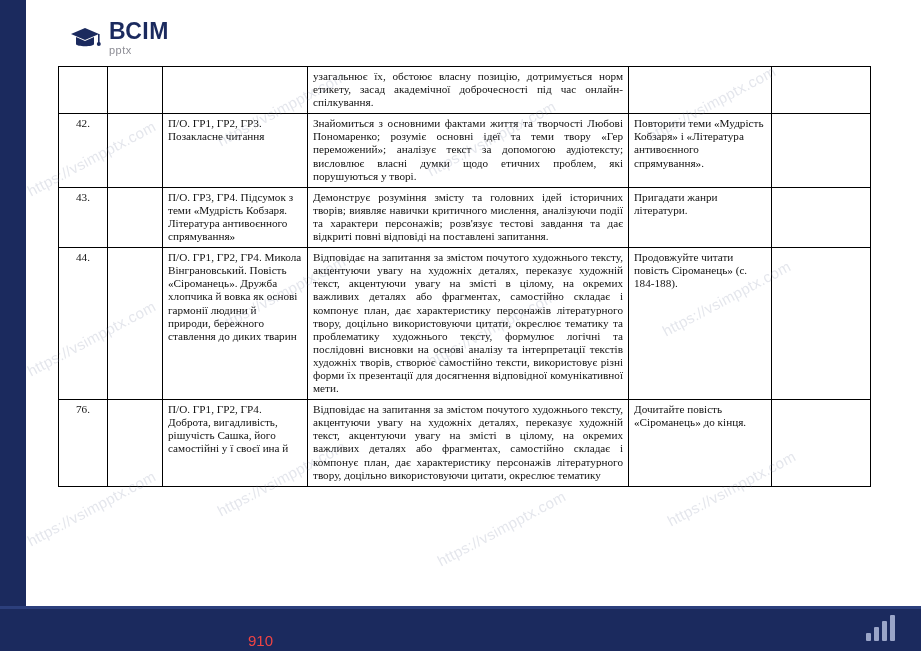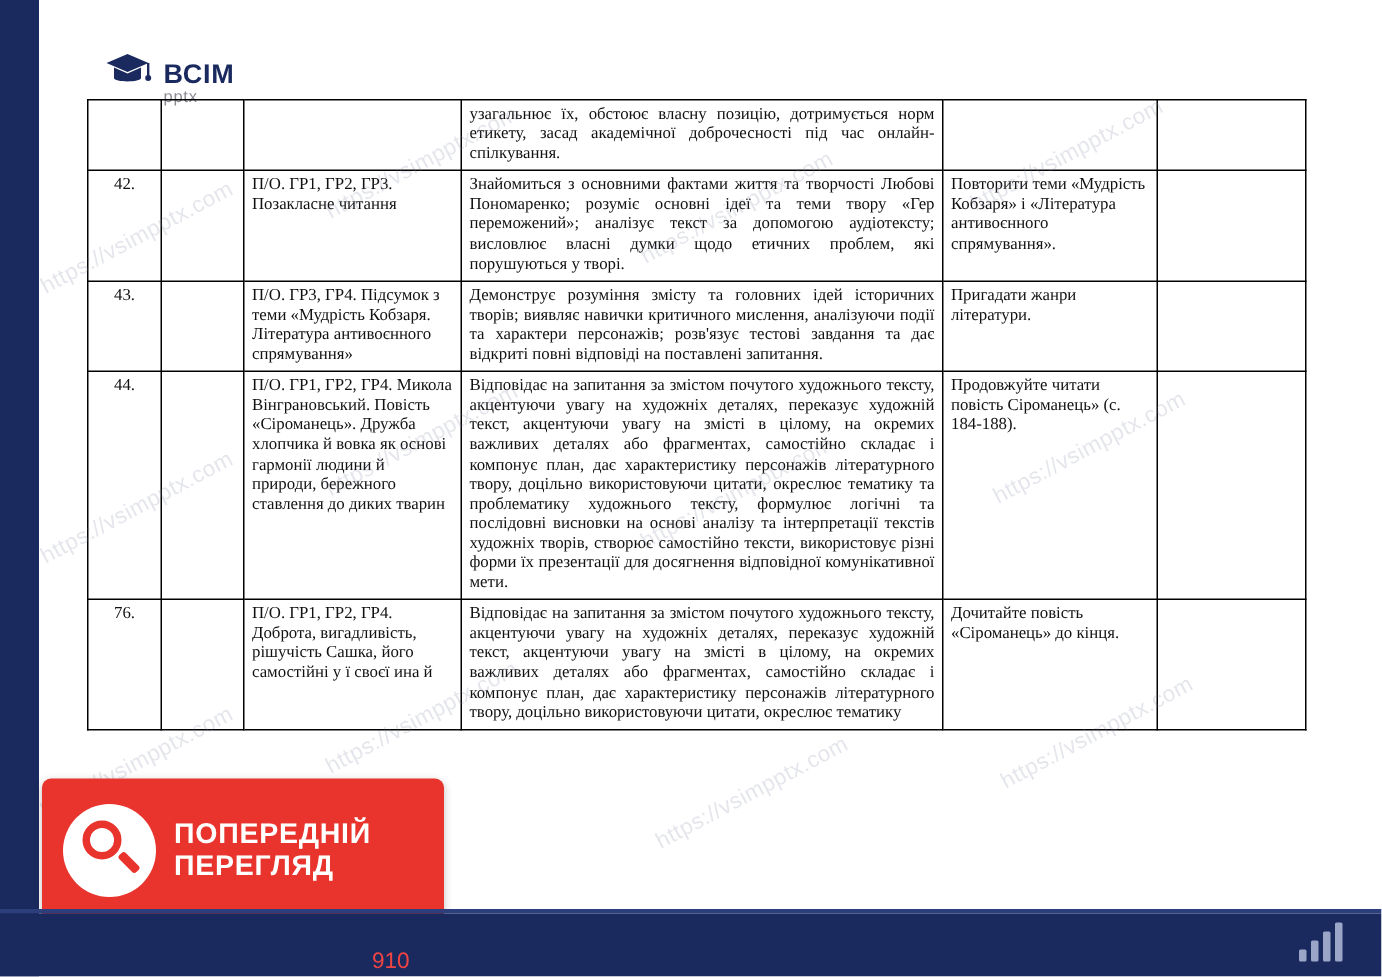--- a/index.html
+++ b/index.html
@@ -60,24 +60,23 @@
     position: relative;
   }
   .logo-text {
     display: flex;
     flex-direction: column;
     line-height: 1;
   }
   .logo-title {
     font-family: "Liberation Sans", sans-serif;
     font-weight: bold;
-    font-size: 18px;
+    font-size: 23px;
     color: #1b2a5e;
     letter-spacing: 0.5px;
-    margin-top: 20px;
   }
   .logo-sub {
     font-family: "Liberation Sans", sans-serif;
     font-size: 11px;
     color: #8c8c94;
     margin-top: 2px;
     letter-spacing: 0.5px;
   }
 
   
@@ -272,30 +271,20 @@
   <div class="wm" style="left:210px; top:100px;">https://vsimpptx.com</div>
   <div class="wm" style="left:210px; top:285px;">https://vsimpptx.com</div>
   <div class="wm" style="left:210px; top:470px;">https://vsimpptx.com</div>
   <div class="wm" style="left:420px; top:130px;">https://vsimpptx.com</div>
   <div class="wm" style="left:420px; top:320px;">https://vsimpptx.com</div>
   <div class="wm" style="left:430px; top:520px;">https://vsimpptx.com</div>
   <div class="wm" style="left:640px; top:95px;">https://vsimpptx.com</div>
   <div class="wm" style="left:655px; top:290px;">https://vsimpptx.com</div>
   <div class="wm" style="left:660px; top:480px;">https://vsimpptx.com</div>
 
-  <div class="preview-badge">
-    <span class="magnifier">
-      <span class="glass"></span>
-      <span class="handle"></span>
-    </span>
-    <span class="preview-text">
-      <span>ПОПЕРЕДНІЙ</span><br>
-      <span>ПЕРЕГЛЯД</span>
-    </span>
-  </div>
 
   <div class="edge-bottom-strip"></div>
   <div class="edge-bottom"></div>
   <div class="footer-code">910</div>
   <div class="footer-bars">
     <i style="height:8px"></i>
     <i style="height:14px"></i>
     <i style="height:20px"></i>
     <i style="height:26px"></i>
   </div>

